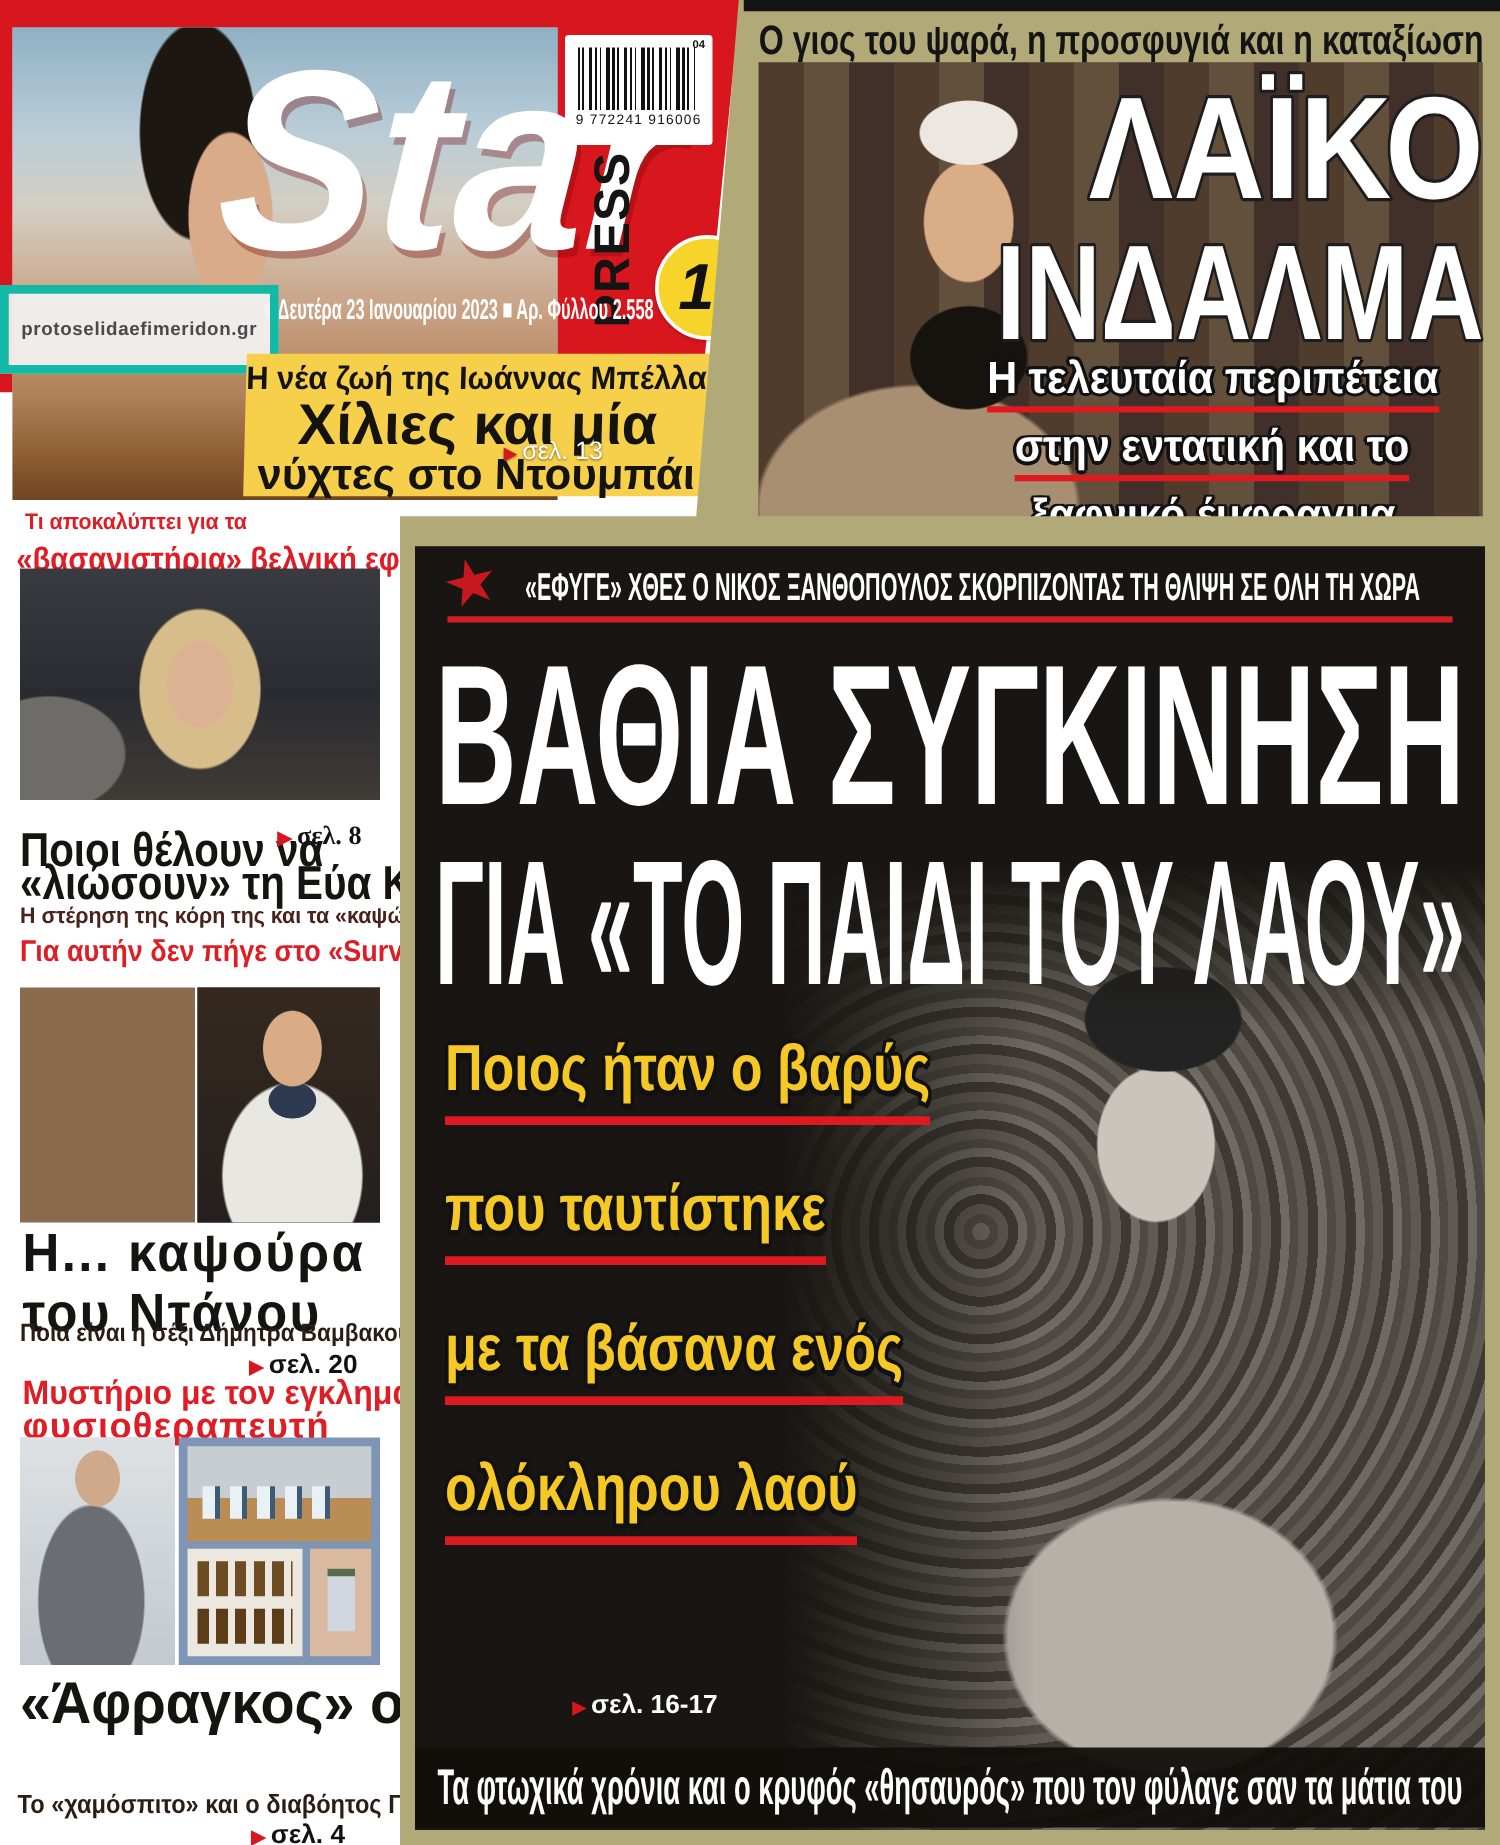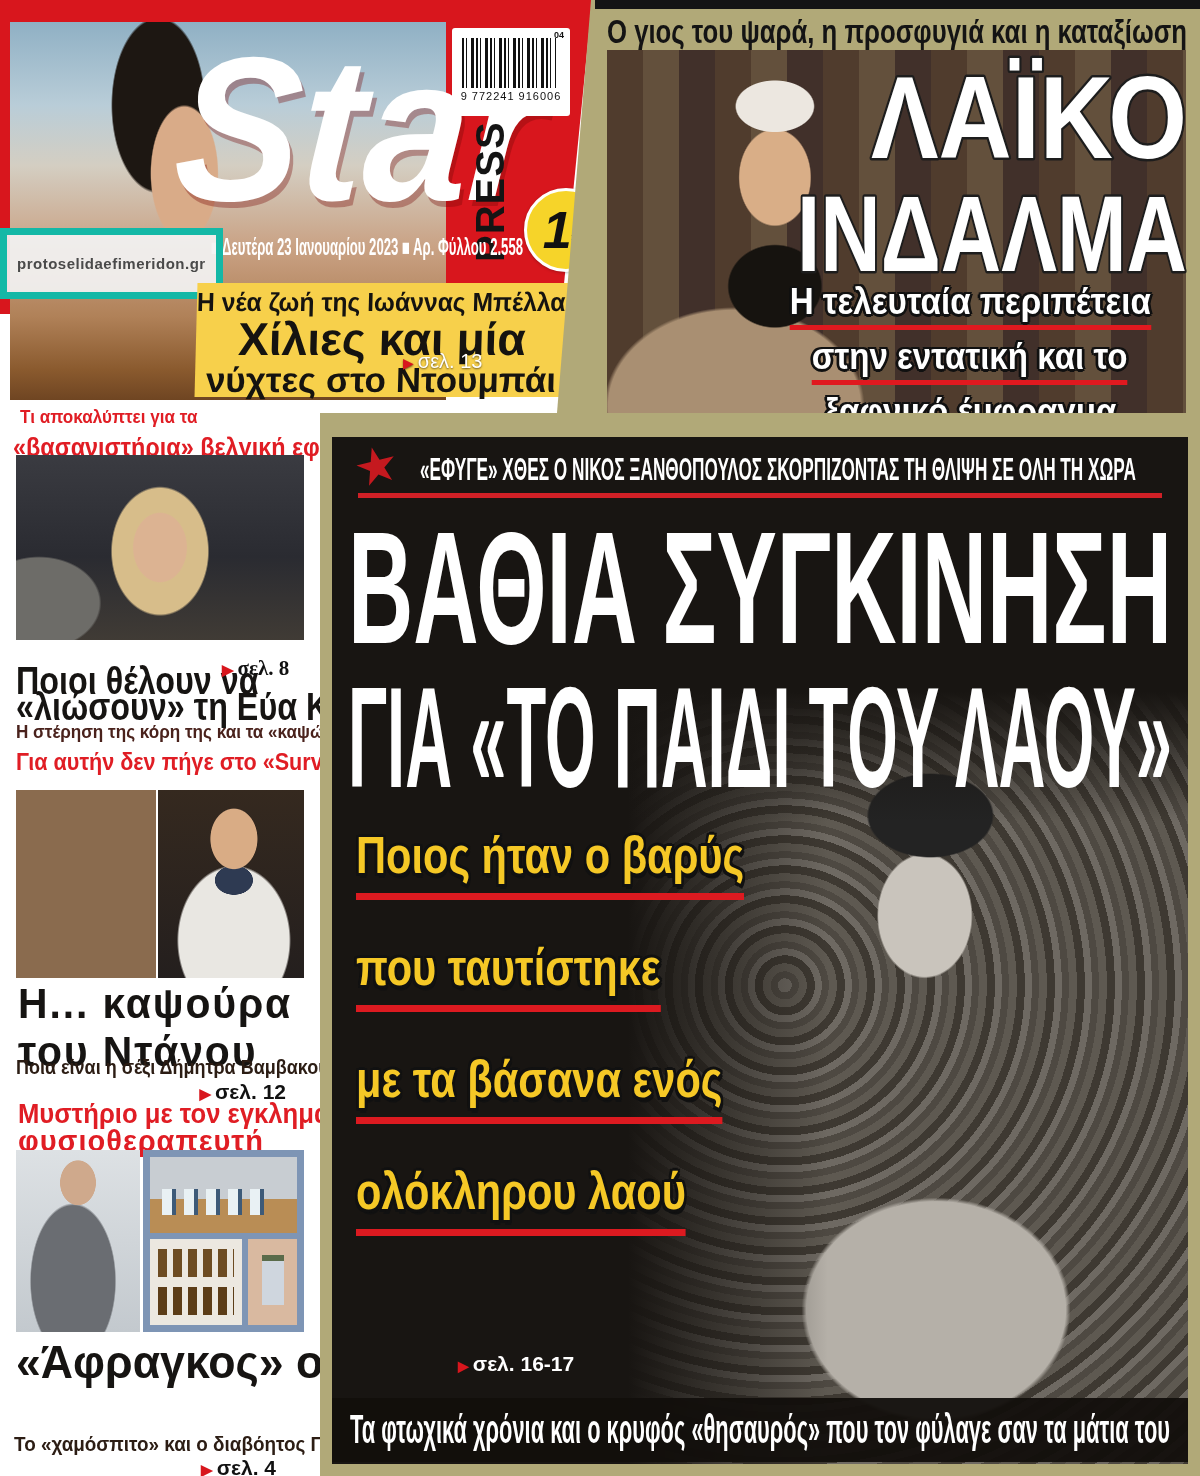--- a/index.html
+++ b/index.html
@@ -203,21 +203,21 @@
 
     <div class="abs danos-photo-l"></div>
     <div class="abs danos-photo-r"></div>
     <div class="abs blk-head" style="left:18px;top:582px;font-size:43px;letter-spacing:2px;">
       <span class="cx95">Η... καψούρα</span></div>
     <div class="abs blk-head" style="left:18px;top:630px;font-size:43px;letter-spacing:2px;">
       <span class="cx95">του Ντάνου</span></div>
     <div class="abs" style="left:16px;top:656px;font-size:20px;font-weight:bold;color:#2c1d14;">
       <span class="cx92 cx90">Ποια είναι η σέξι Δήμητρα Βαμβακούση</span></div>
     <div class="abs pref" style="right:34px;top:680px;">
-      <span class="pmark">▶</span><span>σελ. 12</span></div>
+      <span class="pmark">▶</span><span>σελ. 20</span></div>
 
     <div class="abs red-kick" style="left:18px;top:701px;font-size:27px;">
       <span class="cx95">Μυστήριο με τον εγκληματία</span></div>
     <div class="abs red-kick" style="left:18px;top:727px;font-size:29px;letter-spacing:1px;">
       <span>φυσιοθεραπευτή</span></div>
     <div class="abs physio-photo"></div>
     <div class="abs physio-panel">
       <div class="panel-a">
           <i></i>
         </div>

